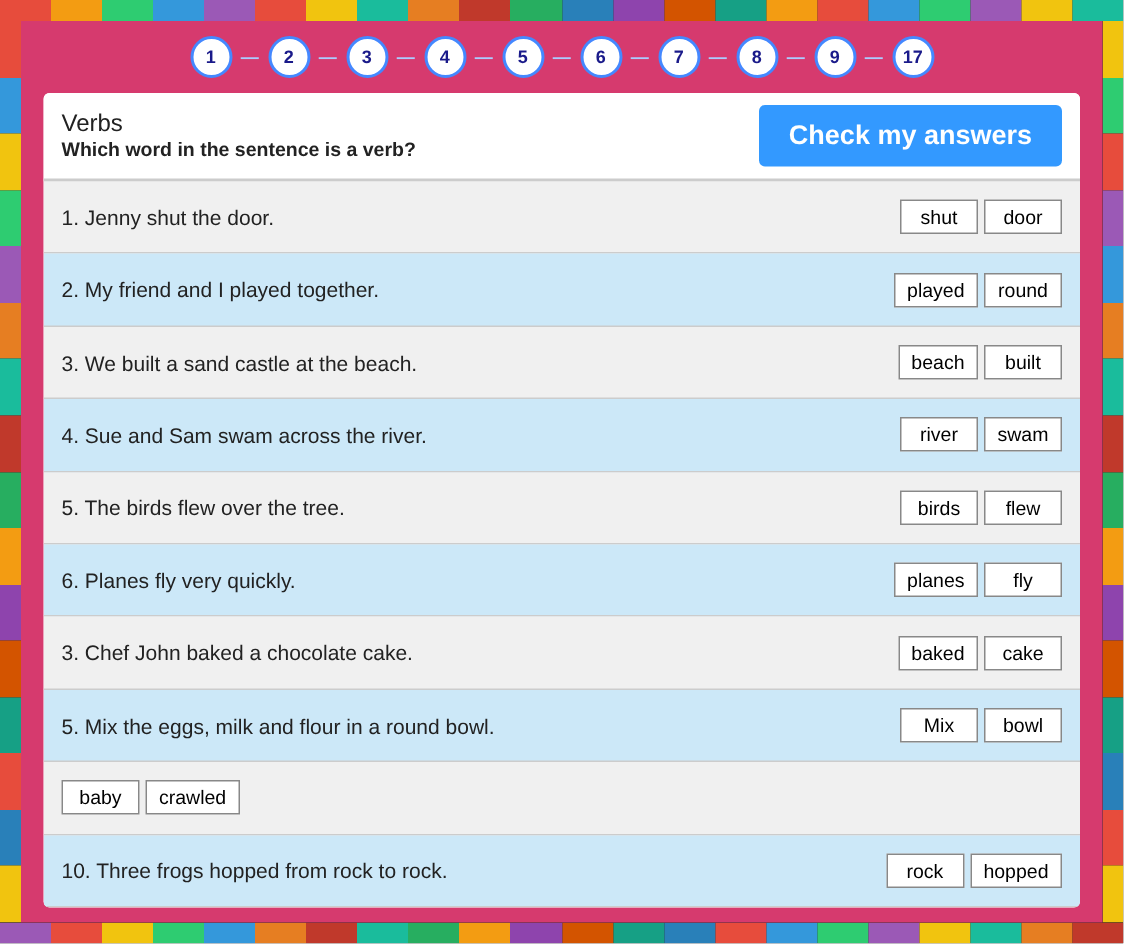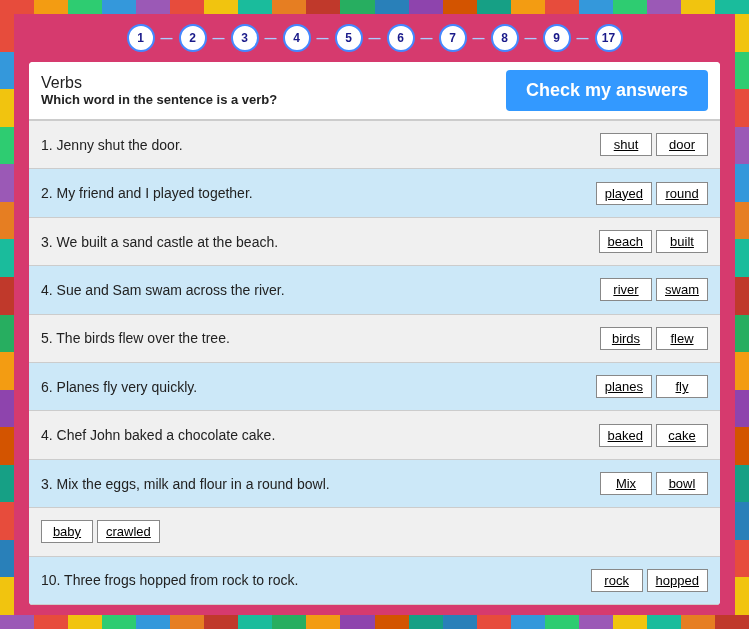--- a/index.html
+++ b/index.html
@@ -158,21 +158,20 @@
     }
 
     .answer-btn {
       border: 1px solid #888;
       background: white;
       padding: 3px 8px;
       font-size: 13px;
       cursor: pointer;
       min-width: 52px;
       text-align: center;
-      text-decoration: underline;
     }
   </style>
 </head>
 <body>
 
 <div class="outer-frame">
 
   <div class="border-top" id="border-top">
       <div class="border-segment" style="background: rgb(231, 76, 60);"></div>
       <div class="border-segment" style="background: rgb(243, 156, 18);"></div>
@@ -332,28 +331,28 @@
             </div>
           </div>
           <div class="q-row">
             <span class="q-text">6. Planes fly very quickly.</span>
             <div class="q-answers">
               <button class="answer-btn">planes</button>
               <button class="answer-btn">fly</button>
             </div>
           </div>
           <div class="q-row">
-            <span class="q-text">4. Chef John baked a chocolate cake.</span>
+            <span class="q-text">3. Chef John baked a chocolate cake.</span>
             <div class="q-answers">
               <button class="answer-btn">baked</button>
               <button class="answer-btn">cake</button>
             </div>
           </div>
           <div class="q-row">
-            <span class="q-text">3. Mix the eggs, milk and flour in a round bowl.</span>
+            <span class="q-text">5. Mix the eggs, milk and flour in a round bowl.</span>
             <div class="q-answers">
               <button class="answer-btn">Mix</button>
               <button class="answer-btn">bowl</button>
             </div>
           </div>
           <div class="q-row">
             <div class="q-answers">
               <button class="answer-btn">baby</button>
               <button class="answer-btn">crawled</button>
             </div>

